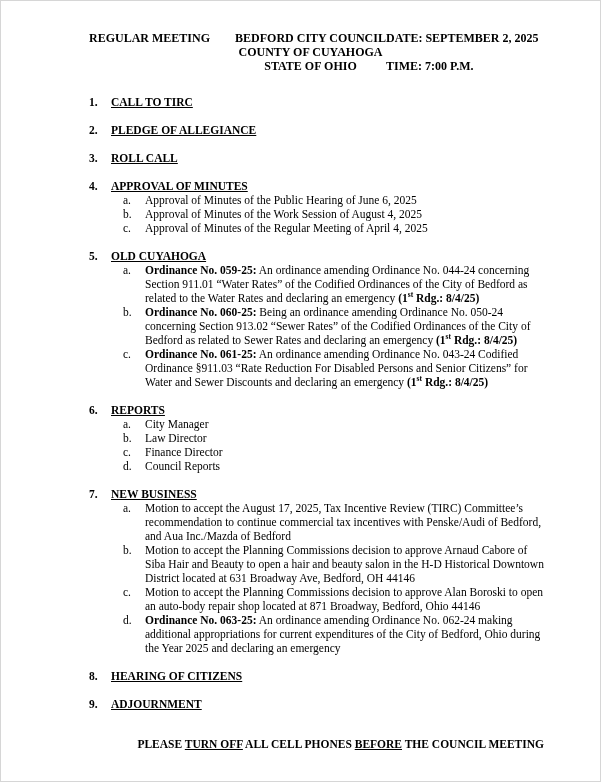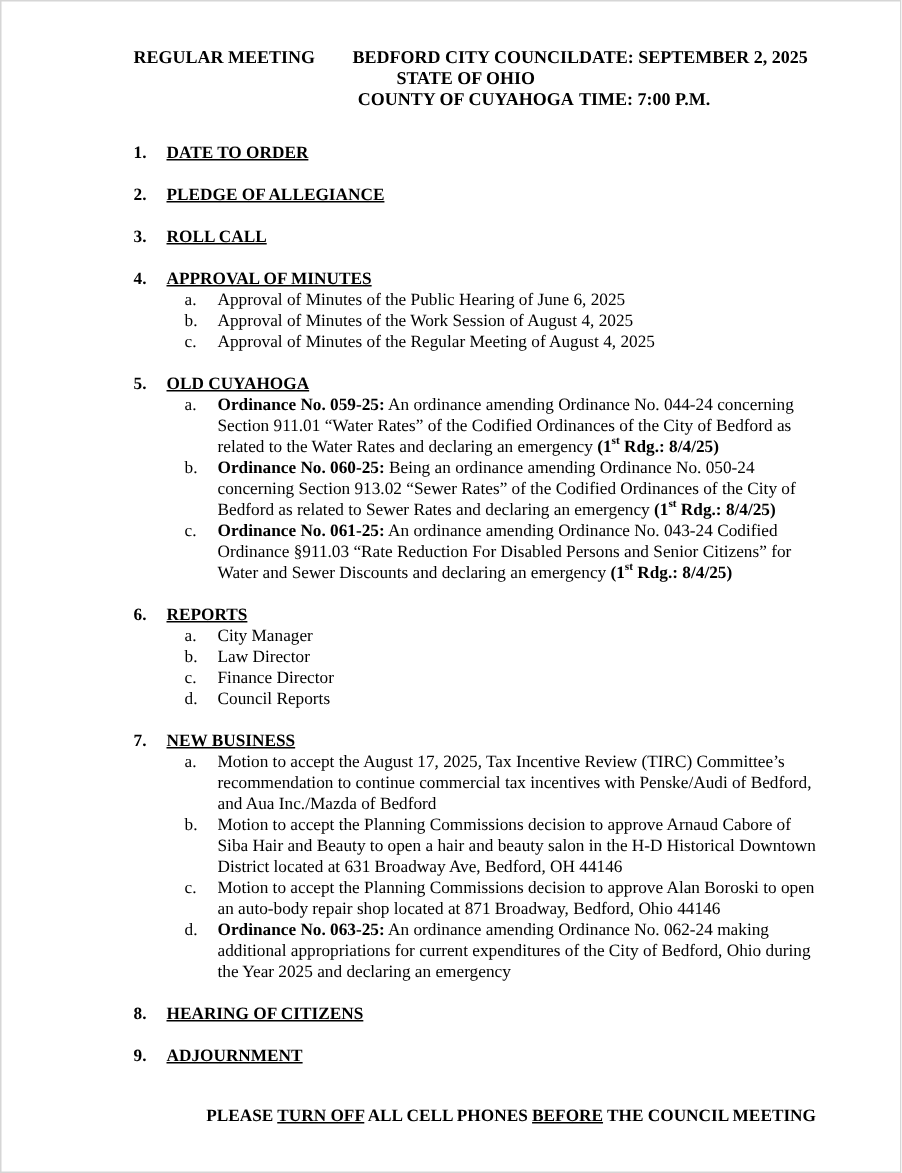--- a/index.html
+++ b/index.html
@@ -40,36 +40,36 @@
 
 <div class="page">
 
   <div class="doc-header">
     <div class="h-col-left">
       <div class="h-line">REGULAR MEETING</div>
       <div class="h-line"></div>
     </div>
     <div class="h-col-center">
       <div class="h-line">BEDFORD CITY COUNCIL</div>
+      <div class="h-line">COUNTY OF CUYAHOGA</div>
       <div class="h-line">STATE OF OHIO</div>
-      <div class="h-line">COUNTY OF CUYAHOGA</div>
     </div>
     <div class="h-col-right">
       <div class="h-line">DATE: SEPTEMBER 2, 2025</div>
       <div class="h-line"></div>
       <div class="h-line">TIME: 7:00 P.M.</div>
     </div>
   </div>
 
   <div class="agenda">
 
     <div class="item">
       <span class="num">1.</span>
       <div class="item-body">
-        <span class="title">DATE TO ORDER</span>
+        <span class="title">CALL TO TIRC</span>
       </div>
     </div>
 
     <div class="item">
       <span class="num">2.</span>
       <div class="item-body">
         <span class="title">PLEDGE OF ALLEGIANCE</span>
       </div>
     </div>
 
@@ -87,21 +87,21 @@
         <div class="sub">
           <span class="letter">a.</span>
           <div class="text"><span>Approval of Minutes of the Public Hearing of June 6, 2025</span></div>
         </div>
         <div class="sub">
           <span class="letter">b.</span>
           <div class="text"><span>Approval of Minutes of the Work Session of August 4, 2025</span></div>
         </div>
         <div class="sub">
           <span class="letter">c.</span>
-          <div class="text"><span>Approval of Minutes of the Regular Meeting of August 4, 2025</span></div>
+          <div class="text"><span>Approval of Minutes of the Regular Meeting of April 4, 2025</span></div>
         </div>
       </div>
     </div>
 
     <div class="item">
       <span class="num">5.</span>
       <div class="item-body">
         <span class="title">OLD CUYAHOGA</span>
         <div class="sub">
           <span class="letter">a.</span>

